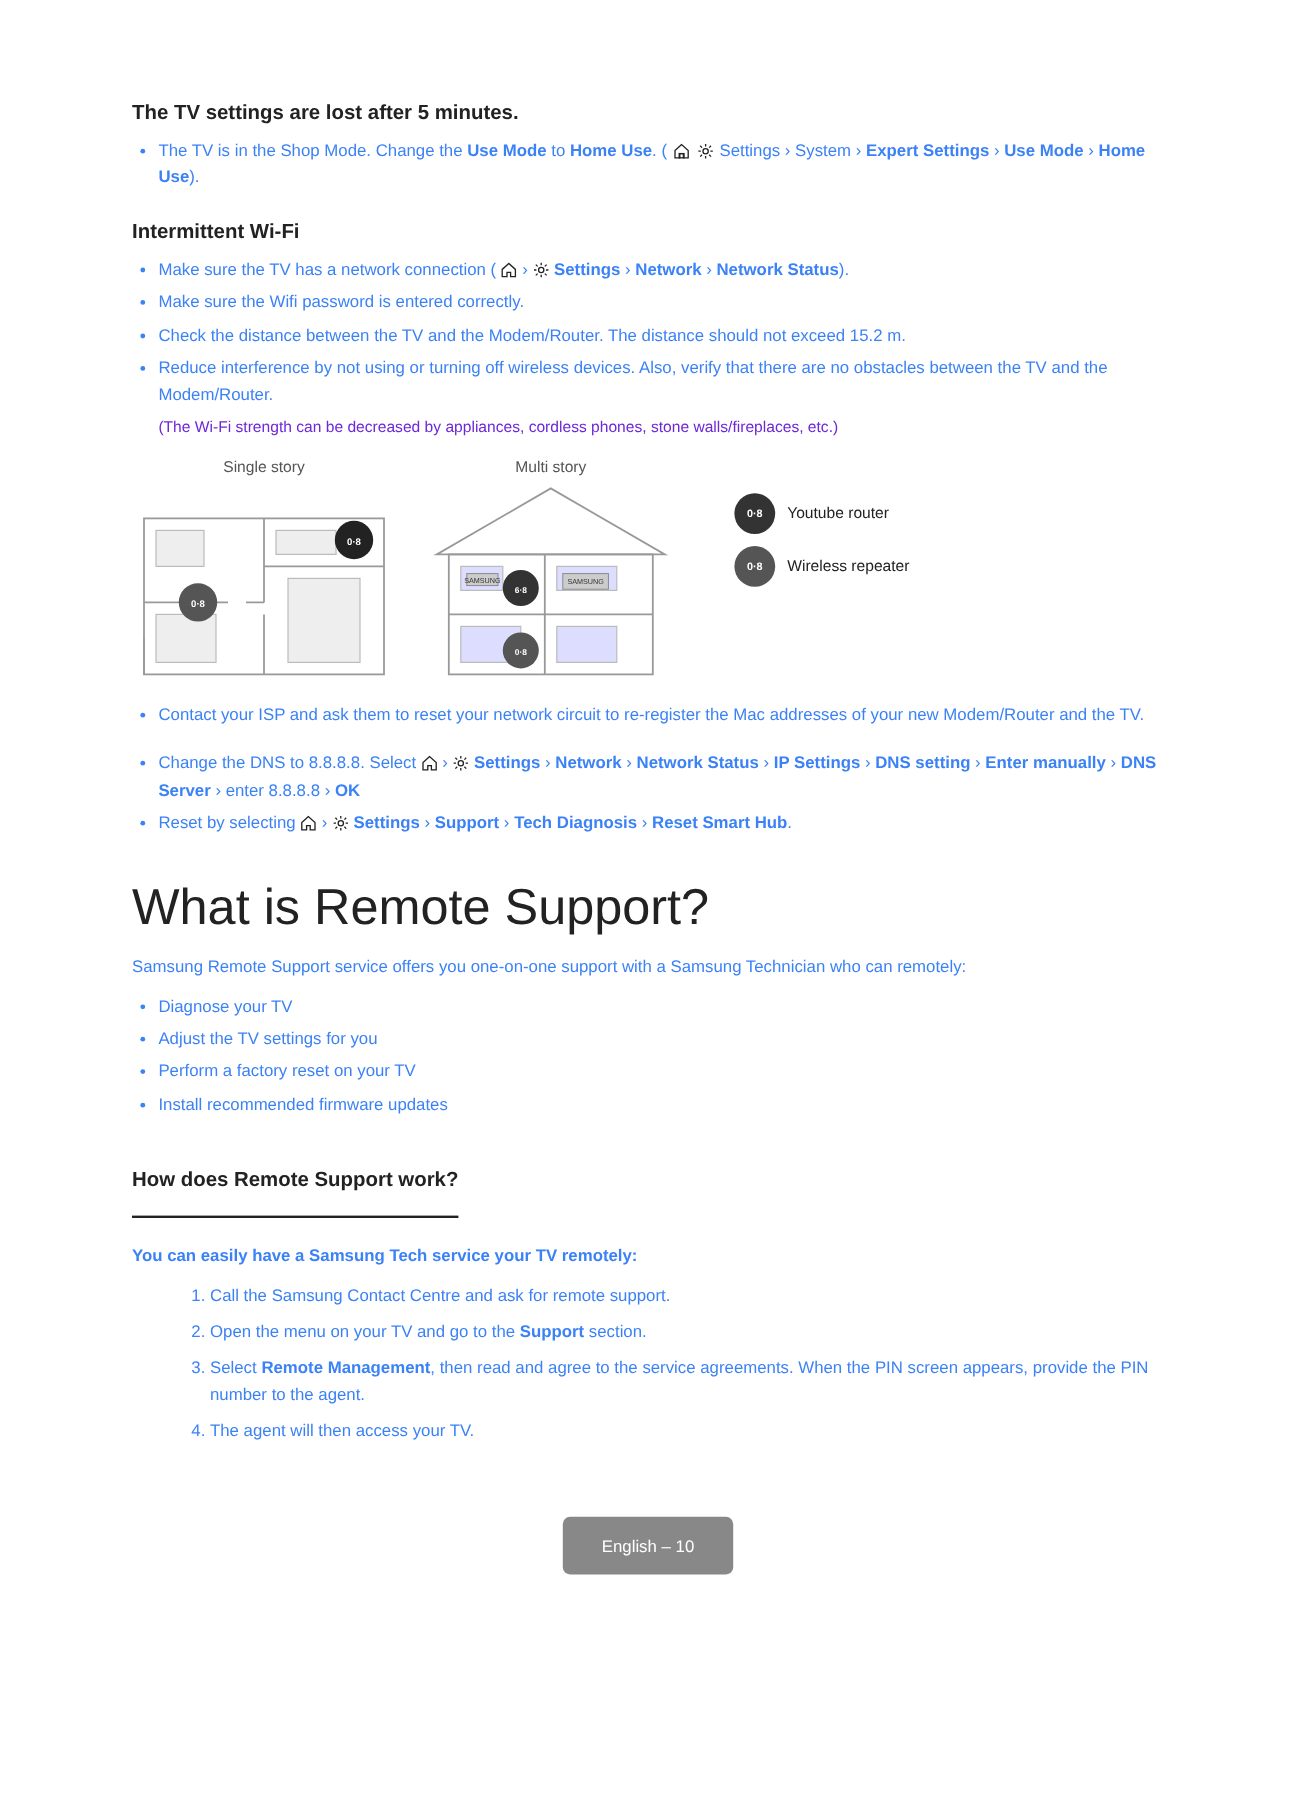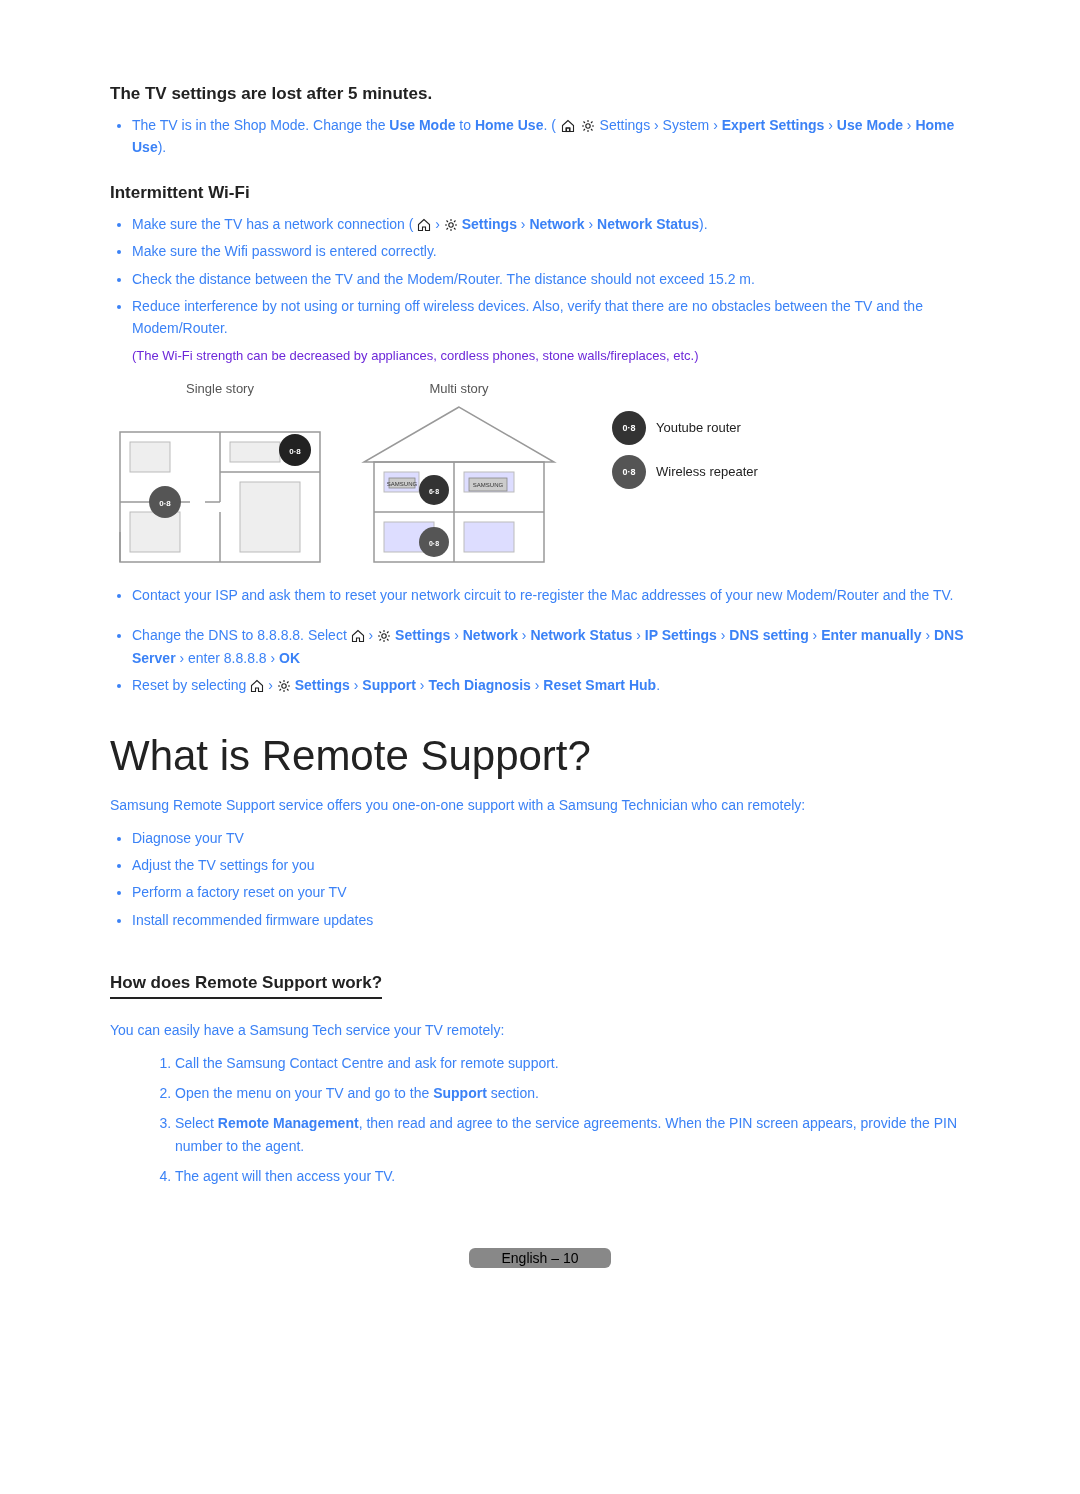--- a/index.html
+++ b/index.html
@@ -21,21 +21,21 @@
     }
 
     h1.big {
       font-size: 42px;
       font-weight: 300;
       margin: 36px 0 14px 0;
     }
 
     h2.underline {
       border-bottom: 2px solid #222;
-      padding-bottom: 4px;
+      padding-bottom: 20px;
       display: inline-block;
     }
 
     p, li {
       font-size: 14px;
       line-height: 1.6;
       color: #3b82f6;
     }
 
     ul {
@@ -100,22 +100,22 @@
     }
 
     .page-footer {
       display: flex;
       justify-content: center;
       margin-top: 60px;
     }
 
     .page-number {
       background: #888;
-      color: #000000;
-      padding: 2px 32px;
+      color: #ffffff;
+      padding: 16px 32px;
       border-radius: 6px;
       font-size: 14px;
     }
 
     .note {
       padding-left: 22px;
       font-size: 13px;
       color: #6d28d9;
       margin-bottom: 16px;
       font-style: normal;
@@ -292,21 +292,21 @@
   <ul>
     <li>Diagnose your TV</li>
     <li>Adjust the TV settings for you</li>
     <li>Perform a factory reset on your TV</li>
     <li>Install recommended firmware updates</li>
   </ul>
 </div>
 
 <div class="section">
   <h2 class="underline">How does Remote Support work?</h2>
-  <p style="margin: 10px 0;">You can easily have a Samsung Tech service your TV remotely:</p>
+  <p style="margin: 10px 0; font-weight: bold;">You can easily have a Samsung Tech service your TV remotely:</p>
   <ol>
     <li>Call the Samsung Contact Centre and ask for remote support.</li>
     <li>
       Open the menu on your TV and go to the <span class="bold">Support</span> section.
     </li>
     <li>
       Select <span class="bold">Remote Management</span>, then read and agree to the service agreements. When the PIN screen appears, provide the PIN number to the agent.
     </li>
     <li>The agent will then access your TV.</li>
   </ol>

